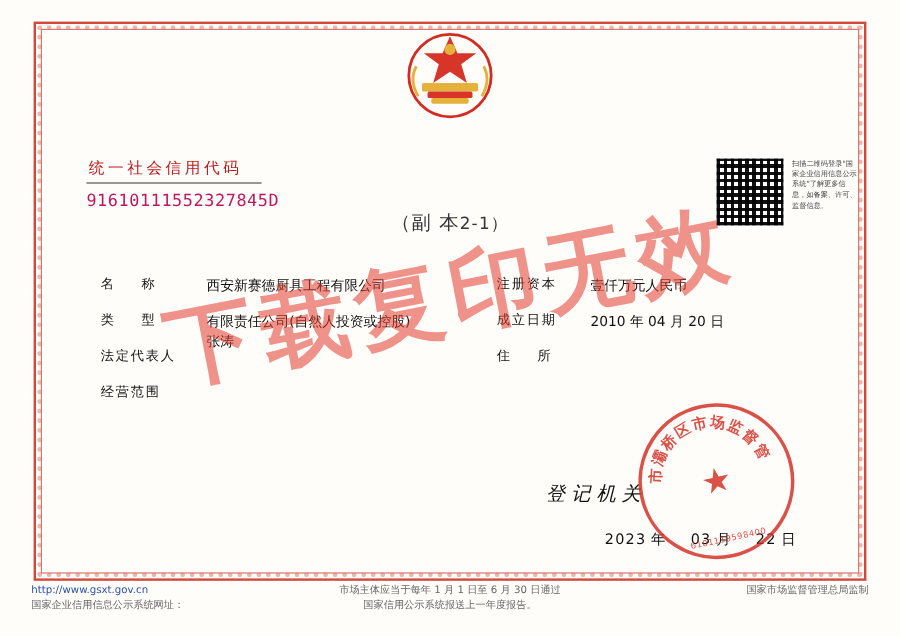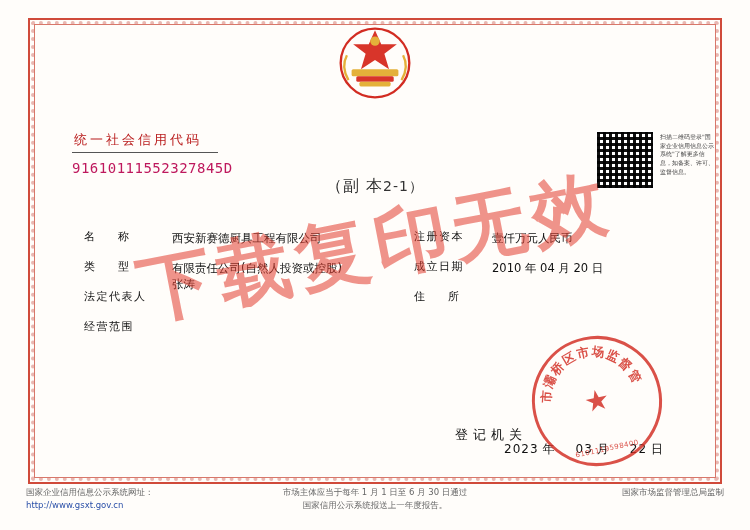--- a/index.html
+++ b/index.html
@@ -163,24 +163,25 @@
   .val-legal     { left: 172px; top: 276px; }
   .val-capital   { left: 492px; top: 230px; }
   .val-estdate   { left: 492px; top: 260px; }
   .val-address   { left: 492px; top: 288px; width: 212px; }
   .val-scope     { left: 172px; top: 312px; width: 228px; text-align: justify; line-height: 1.62; }
 
   
   .lbl-authority {
     position: absolute;
     left: 455px;
-    top: 426px;
-    font-size: 13px;
+    top: 402px;
+    font-size: 16px;
     letter-spacing: 5px;
     color: #111;
+    font-style: italic;
   }
   .date-line {
     position: absolute;
     left: 500px;
     top: 441px;
     font-size: 12px;
     color: #111;
     letter-spacing: 1px;
   }
   .date-line span.n { margin: 12px 4px; }
@@ -338,22 +339,22 @@
   </div>
 
   <div class="date-line">
     <span class="n">2023</span><span class="u">年</span><span class="n">03</span><span class="u">月</span><span class="n">22</span><span class="u">日</span>
   </div>
 
   <div class="watermark">下载复印无效</div>
 
   <div class="footer">
     <div class="footer-left">
+      <div style="color:#2a4fa8;">http://www.gsxt.gov.cn</div>
       <div>国家企业信用信息公示系统网址：</div>
-      <div style="color:#2a4fa8;">http://www.gsxt.gov.cn</div>
     </div>
     <div class="footer-center">
       <div>市场主体应当于每年 1 月 1 日至 6 月 30 日通过</div>
       <div>国家信用公示系统报送上一年度报告。</div>
     </div>
     <div class="footer-right">
       <div>国家市场监督管理总局监制</div>
     </div>
   </div>
 

